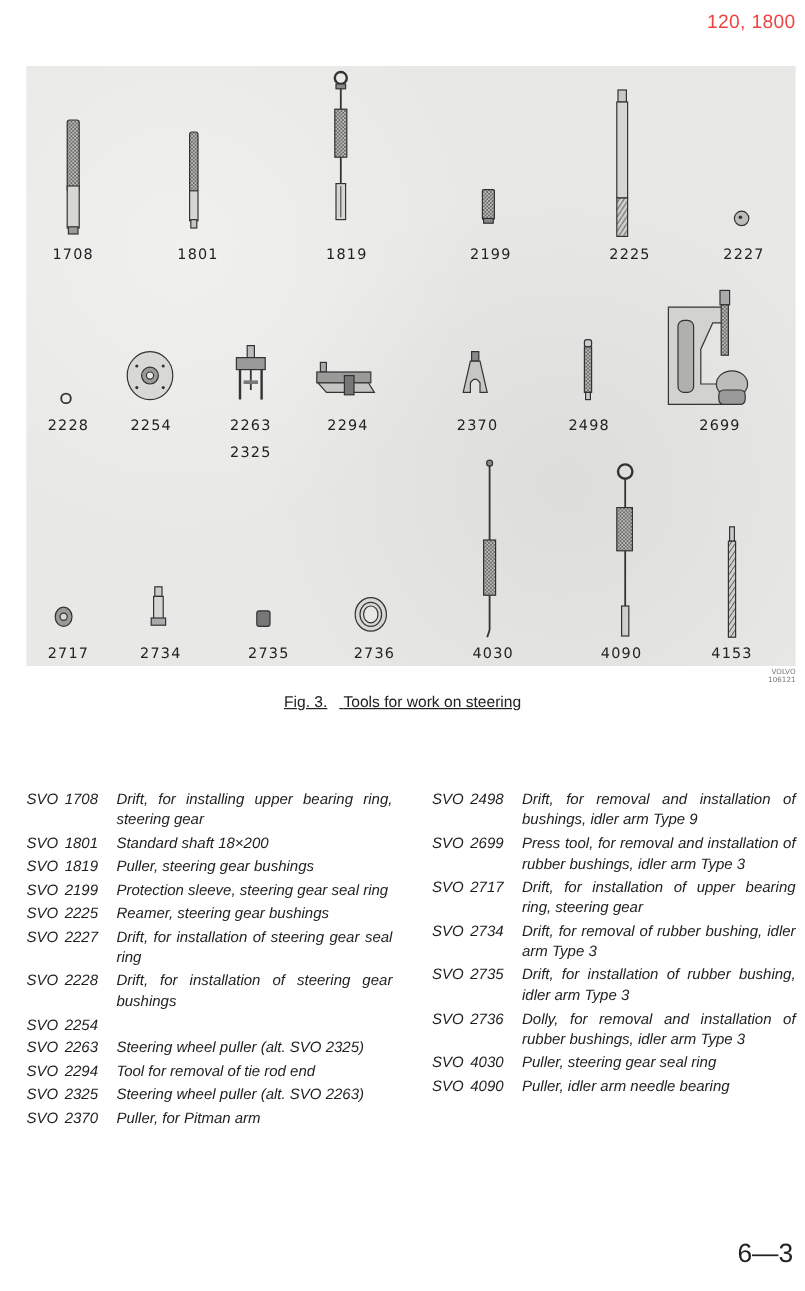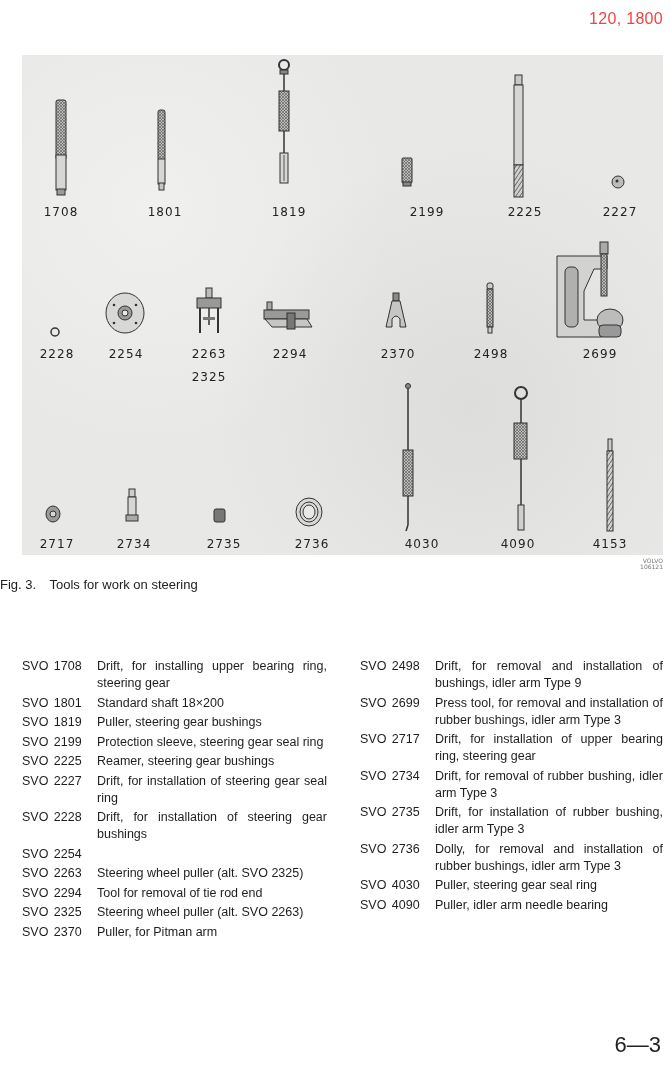--- a/index.html
+++ b/index.html
@@ -21,30 +21,30 @@
     .tool-label {
       position: absolute; font-family: "DejaVu Sans", sans-serif;
       font-size: 12px; letter-spacing: 1px; color: #222; white-space: nowrap;
       transform: translateX(-50%);
     }
     .volvo-code {
       position: absolute; right: 8px; top: 558px; font-size: 6px; line-height: 6px;
       color: #777; text-align: right; font-family: "DejaVu Sans", sans-serif;
     }
     .caption {
-      position: absolute; top: 577px; left: 0; width: 671px; 
-      font-size: 13px; color: #222; box-sizing: border-box;
+      position: absolute; top: 577px; left: 0; width: 671px; text-align: center;
+      font-size: 13px; color: #222; box-sizing: border-box; text-decoration: underline;
     }
     .caption .fig-no { margin-right: 10px; }
     .tool-list {
       position: absolute; top: 658px; font-size: 12.5px; line-height: 17px; color: #1e1e1e;
     }
     .tool-list.left { left: 22px; width: 305px; }
     .tool-list.right { left: 360px; width: 303px; }
-    .entry { display: flex; margin-bottom: 2.5px; }
+    .entry { display: flex; margin-bottom: 2.5px; font-style: italic; }
     .entry .code { width: 75px; flex: none; white-space: nowrap; word-spacing: 2px; }
     .entry .desc { flex: 1; text-align: justify; }
     .page-number {
       position: absolute; right: 10px; bottom: 18px; font-size: 22px; color: #222;
     }
   </style>
 </head>
 <body>
 
 <div class="header-models">120, 1800</div>
@@ -189,38 +189,38 @@
 
     <g>
       <rect x="586" y="384" width="4" height="12" fill="#ccc" stroke="#333"></rect>
       <rect x="585" y="396" width="6" height="80" fill="url(#flute)" stroke="#333"></rect>
     </g>
   </svg>
 
   <span class="tool-label" style="left:39px;top:150px">1708</span>
   <span class="tool-label" style="left:143px;top:150px">1801</span>
   <span class="tool-label" style="left:267px;top:150px">1819</span>
-  <span class="tool-label" style="left:405px;top:150px">2199</span>
+  <span class="tool-label" style="left:387px;top:150px">2199</span>
   <span class="tool-label" style="left:503px;top:150px">2225</span>
   <span class="tool-label" style="left:598px;top:150px">2227</span>
 
   <span class="tool-label" style="left:35px;top:292px">2228</span>
   <span class="tool-label" style="left:104px;top:292px">2254</span>
   <span class="tool-label" style="left:187px;top:292px">2263</span>
   <span class="tool-label" style="left:187px;top:315px">2325</span>
   <span class="tool-label" style="left:268px;top:292px">2294</span>
   <span class="tool-label" style="left:376px;top:292px">2370</span>
   <span class="tool-label" style="left:469px;top:292px">2498</span>
   <span class="tool-label" style="left:578px;top:292px">2699</span>
 
   <span class="tool-label" style="left:35px;top:482px">2717</span>
   <span class="tool-label" style="left:112px;top:482px">2734</span>
   <span class="tool-label" style="left:202px;top:482px">2735</span>
   <span class="tool-label" style="left:290px;top:482px">2736</span>
-  <span class="tool-label" style="left:400px;top:482px">4030</span>
+  <span class="tool-label" style="left:389px;top:482px">4030</span>
   <span class="tool-label" style="left:496px;top:482px">4090</span>
   <span class="tool-label" style="left:588px;top:482px">4153</span>
 </div>
 
 <div class="volvo-code">
   <div>VOLVO</div>
   <div>106121</div>
 </div>
 
 <div class="caption">

